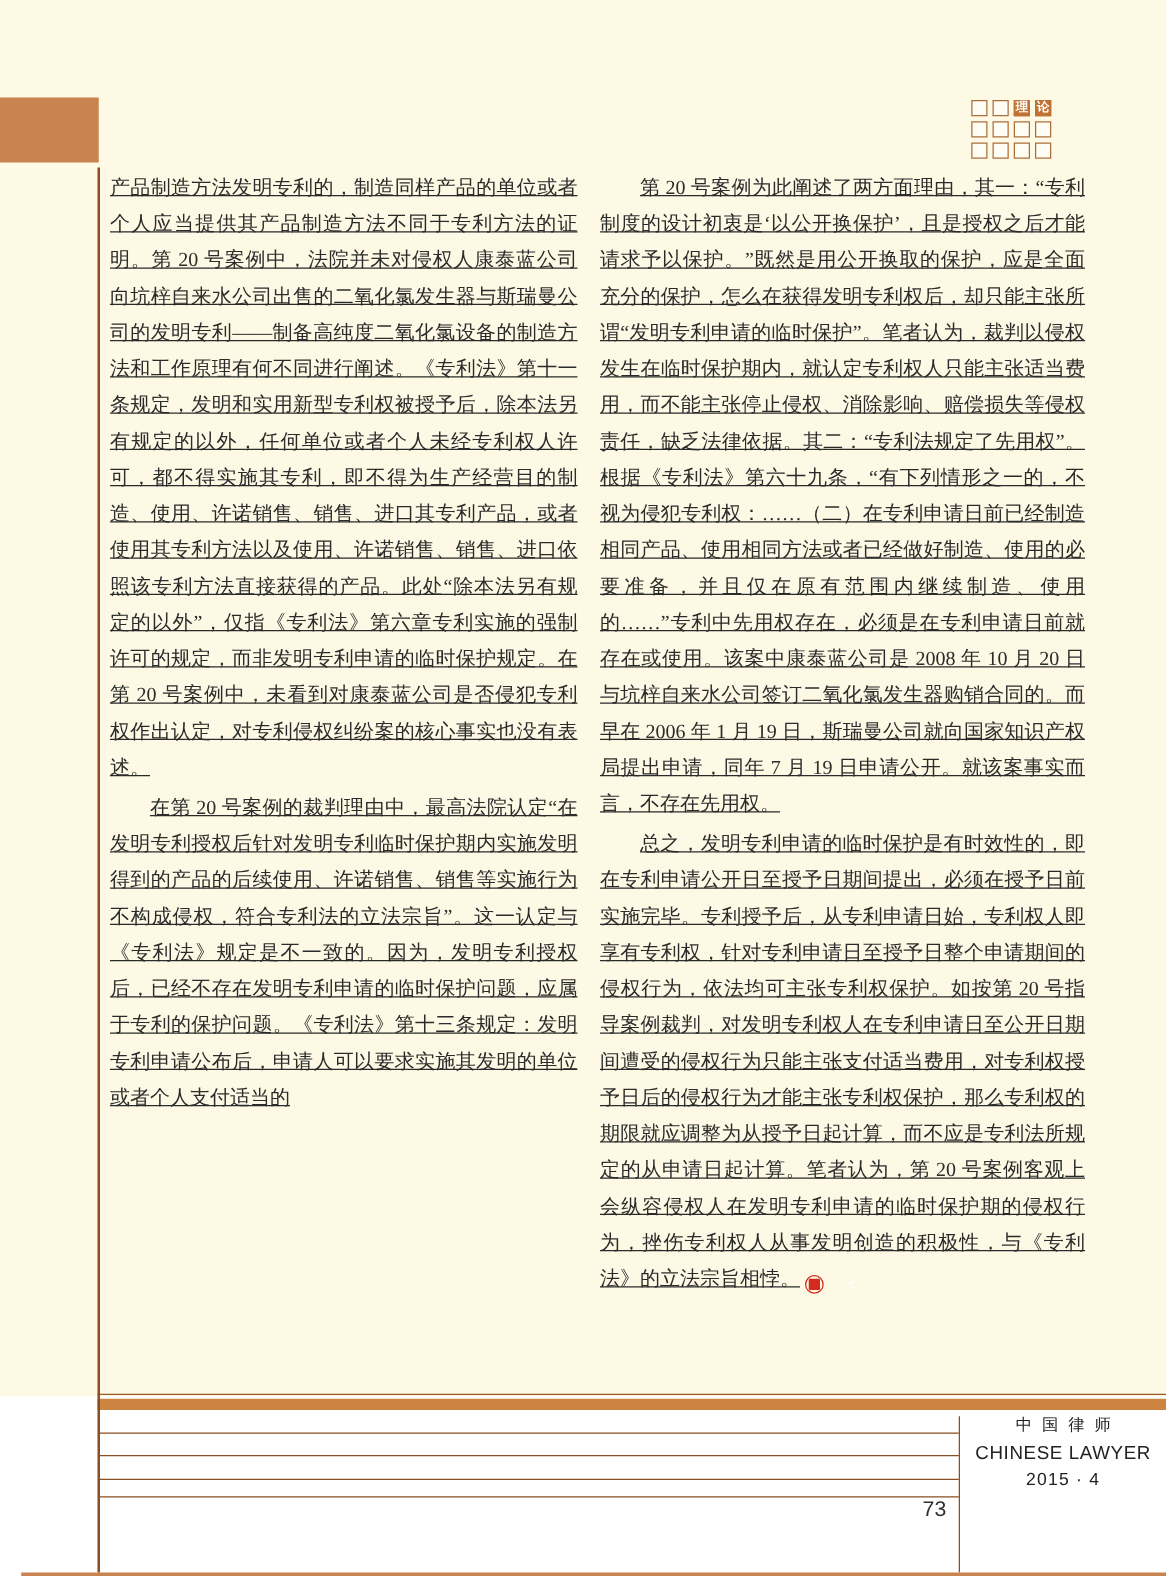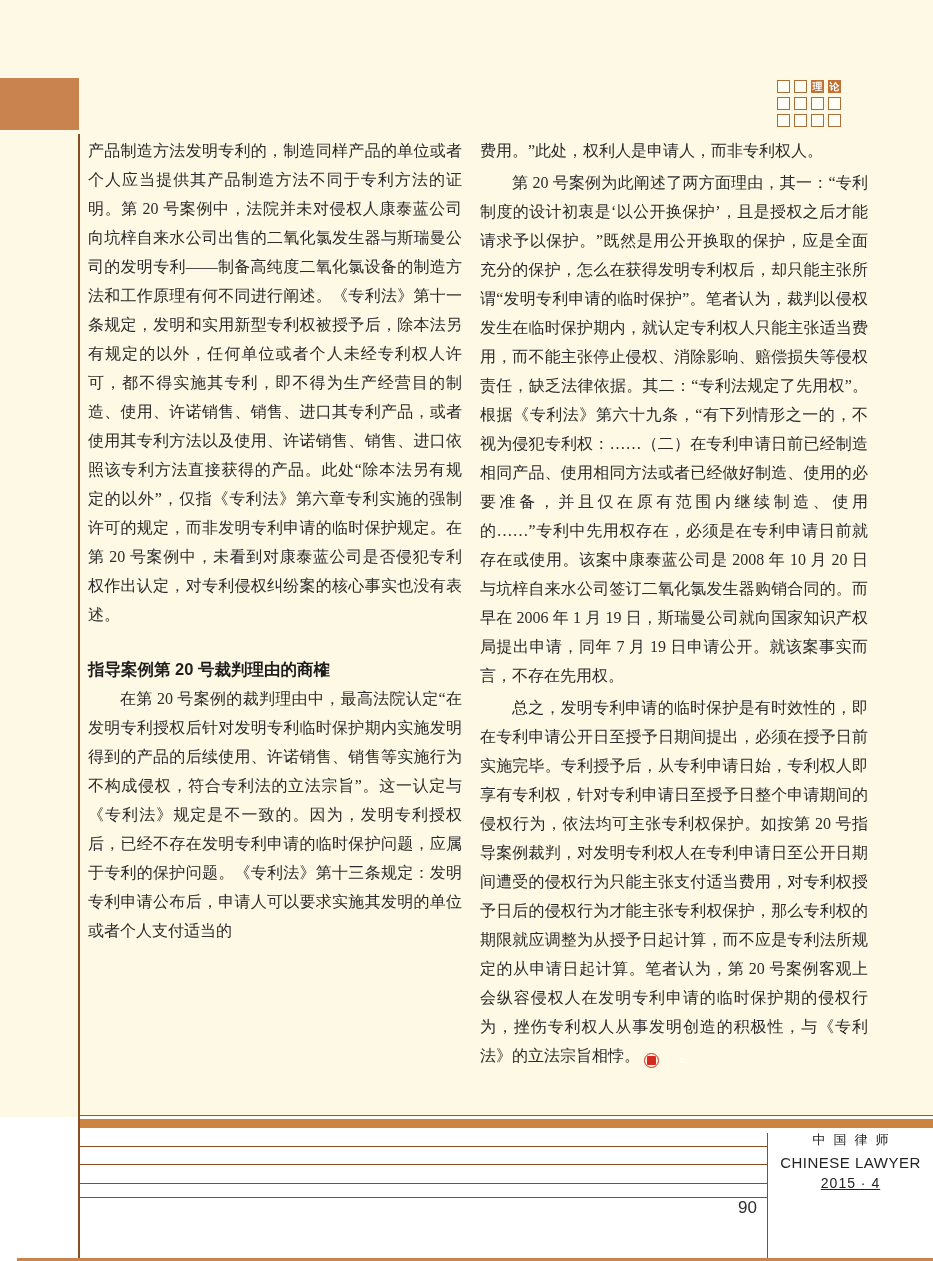--- a/index.html
+++ b/index.html
@@ -27,21 +27,21 @@
 
   
   .columns {
     position:absolute; left:88px; top:136px; width:780px;
     display:flex; gap:18px;
     font-size:16px; line-height:29px; text-align:justify;
     word-break:break-all;
   }
   .col-left  { width:374px; }
   .col-right { width:388px; }
-  .columns p { margin:0 0 3px 0; }
+  .columns p { margin:0 0 3px 0;text-decoration:underline; }
   .indent { text-indent:2em; }
   .section-heading {
     font-family:"Liberation Sans", sans-serif; font-weight:bold;
     font-size:16.5px; line-height:29px; margin:26px 0 0 0; color:#1e1e1e;
   }
 
   
   .end-mark {
     display:inline-flex; width:15px; height:15px; box-sizing:border-box;
     border:1.5px solid #d42a20; border-radius:50%;
@@ -67,21 +67,21 @@
   .journal { position:absolute; left:768px; top:1131px; width:165px; text-align:center; color:#222; }
   .journal-cn {
     font-family:Liberation Sans, sans-serif; font-size:13px;
     letter-spacing:8px; padding-left:8px; 
   }
   .journal-en {
     font-family:Liberation Sans, sans-serif; font-size:15px;
     letter-spacing:0.5px; margin-top:5px;
   }
   .journal-issue {
-    font-family:"Liberation Sans", sans-serif; font-size:14px; margin-top:4px; letter-spacing:1px;text-decoration:underline;
+    font-family:"Liberation Sans", sans-serif; font-size:14px; margin-top:4px; letter-spacing:1px;
   }
   .bottom-strip { position:absolute; left:17px; right:0; top:1258px; height:3px; background:#c9834e; }
 </style>
 </head>
 <body>
 
 <div class="page">
 
   <div class="left-block"></div>
   <div class="left-rule"></div>
@@ -97,42 +97,40 @@
     <span class="m-cell"></span>
     <span class="m-cell"></span>
     <span class="m-cell"></span>
     <span class="m-cell"></span>
     <span class="m-cell"></span>
   </div>
 
   <div class="columns">
     <div class="col-left">
       <p>产品制造方法发明专利的，制造同样产品的单位或者个人应当提供其产品制造方法不同于专利方法的证明。第 20 号案例中，法院并未对侵权人康泰蓝公司向坑梓自来水公司出售的二氧化氯发生器与斯瑞曼公司的发明专利——制备高纯度二氧化氯设备的制造方法和工作原理有何不同进行阐述。《专利法》第十一条规定，发明和实用新型专利权被授予后，除本法另有规定的以外，任何单位或者个人未经专利权人许可，都不得实施其专利，即不得为生产经营目的制造、使用、许诺销售、销售、进口其专利产品，或者使用其专利方法以及使用、许诺销售、销售、进口依照该专利方法直接获得的产品。此处“除本法另有规定的以外”，仅指《专利法》第六章专利实施的强制许可的规定，而非发明专利申请的临时保护规定。在第 20 号案例中，未看到对康泰蓝公司是否侵犯专利权作出认定，对专利侵权纠纷案的核心事实也没有表述。</p>
-      <h2 class="section-heading">指导案例第 20 号裁判理由的商榷</h2>
       <p class="indent">在第 20 号案例的裁判理由中，最高法院认定“在发明专利授权后针对发明专利临时保护期内实施发明得到的产品的后续使用、许诺销售、销售等实施行为不构成侵权，符合专利法的立法宗旨”。这一认定与《专利法》规定是不一致的。因为，发明专利授权后，已经不存在发明专利申请的临时保护问题，应属于专利的保护问题。《专利法》第十三条规定：发明专利申请公布后，申请人可以要求实施其发明的单位或者个人支付适当的</p>
     </div>
     <div class="col-right">
-      <p>费用。”此处，权利人是申请人，而非专利权人。</p>
       <p class="indent">第 20 号案例为此阐述了两方面理由，其一：“专利制度的设计初衷是‘以公开换保护’，且是授权之后才能请求予以保护。”既然是用公开换取的保护，应是全面充分的保护，怎么在获得发明专利权后，却只能主张所谓“发明专利申请的临时保护”。笔者认为，裁判以侵权发生在临时保护期内，就认定专利权人只能主张适当费用，而不能主张停止侵权、消除影响、赔偿损失等侵权责任，缺乏法律依据。其二：“专利法规定了先用权”。根据《专利法》第六十九条，“有下列情形之一的，不视为侵犯专利权：……（二）在专利申请日前已经制造相同产品、使用相同方法或者已经做好制造、使用的必要准备，并且仅在原有范围内继续制造、使用的……”专利中先用权存在，必须是在专利申请日前就存在或使用。该案中康泰蓝公司是 2008 年 10 月 20 日与坑梓自来水公司签订二氧化氯发生器购销合同的。而早在 2006 年 1 月 19 日，斯瑞曼公司就向国家知识产权局提出申请，同年 7 月 19 日申请公开。就该案事实而言，不存在先用权。</p>
       <p class="indent"><span>总之，发明专利申请的临时保护是有时效性的，即在专利申请公开日至授予日期间提出，必须在授予日前实施完毕。专利授予后，从专利申请日始，专利权人即享有专利权，针对专利申请日至授予日整个申请期间的侵权行为，依法均可主张专利权保护。如按第 20 号指导案例裁判，对发明专利权人在专利申请日至公开日期间遭受的侵权行为只能主张支付适当费用，对专利权授予日后的侵权行为才能主张专利权保护，那么专利权的期限就应调整为从授予日起计算，而不应是专利法所规定的从申请日起计算。笔者认为，第 20 号案例客观上会纵容侵权人在发明专利申请的临时保护期的侵权行为，挫伤专利权人从事发明创造的积极性，与《专利法》的立法宗旨相悖。</span><span class="end-mark">
             <span class="end-mark-inner">C</span>
           </span></p>
     </div>
   </div>
 
   <div class="footer-bg"></div>
   <div class="footer-topline"></div>
   <div class="footer-bar"></div>
   <div class="footer-line" style="top:1146px;"></div>
   <div class="footer-line" style="top:1164px;"></div>
   <div class="footer-line" style="top:1183px;"></div>
   <div class="footer-line" style="top:1197px;"></div>
   <div class="footer-vline"></div>
 
-  <div class="page-number">90</div>
+  <div class="page-number">73</div>
 
   <div class="journal">
     <div class="journal-cn">中国律师</div>
     <div class="journal-en">CHINESE LAWYER</div>
     <div class="journal-issue">2015 · 4</div>
   </div>
 
   <div class="bottom-strip"></div>
 
 </div>

